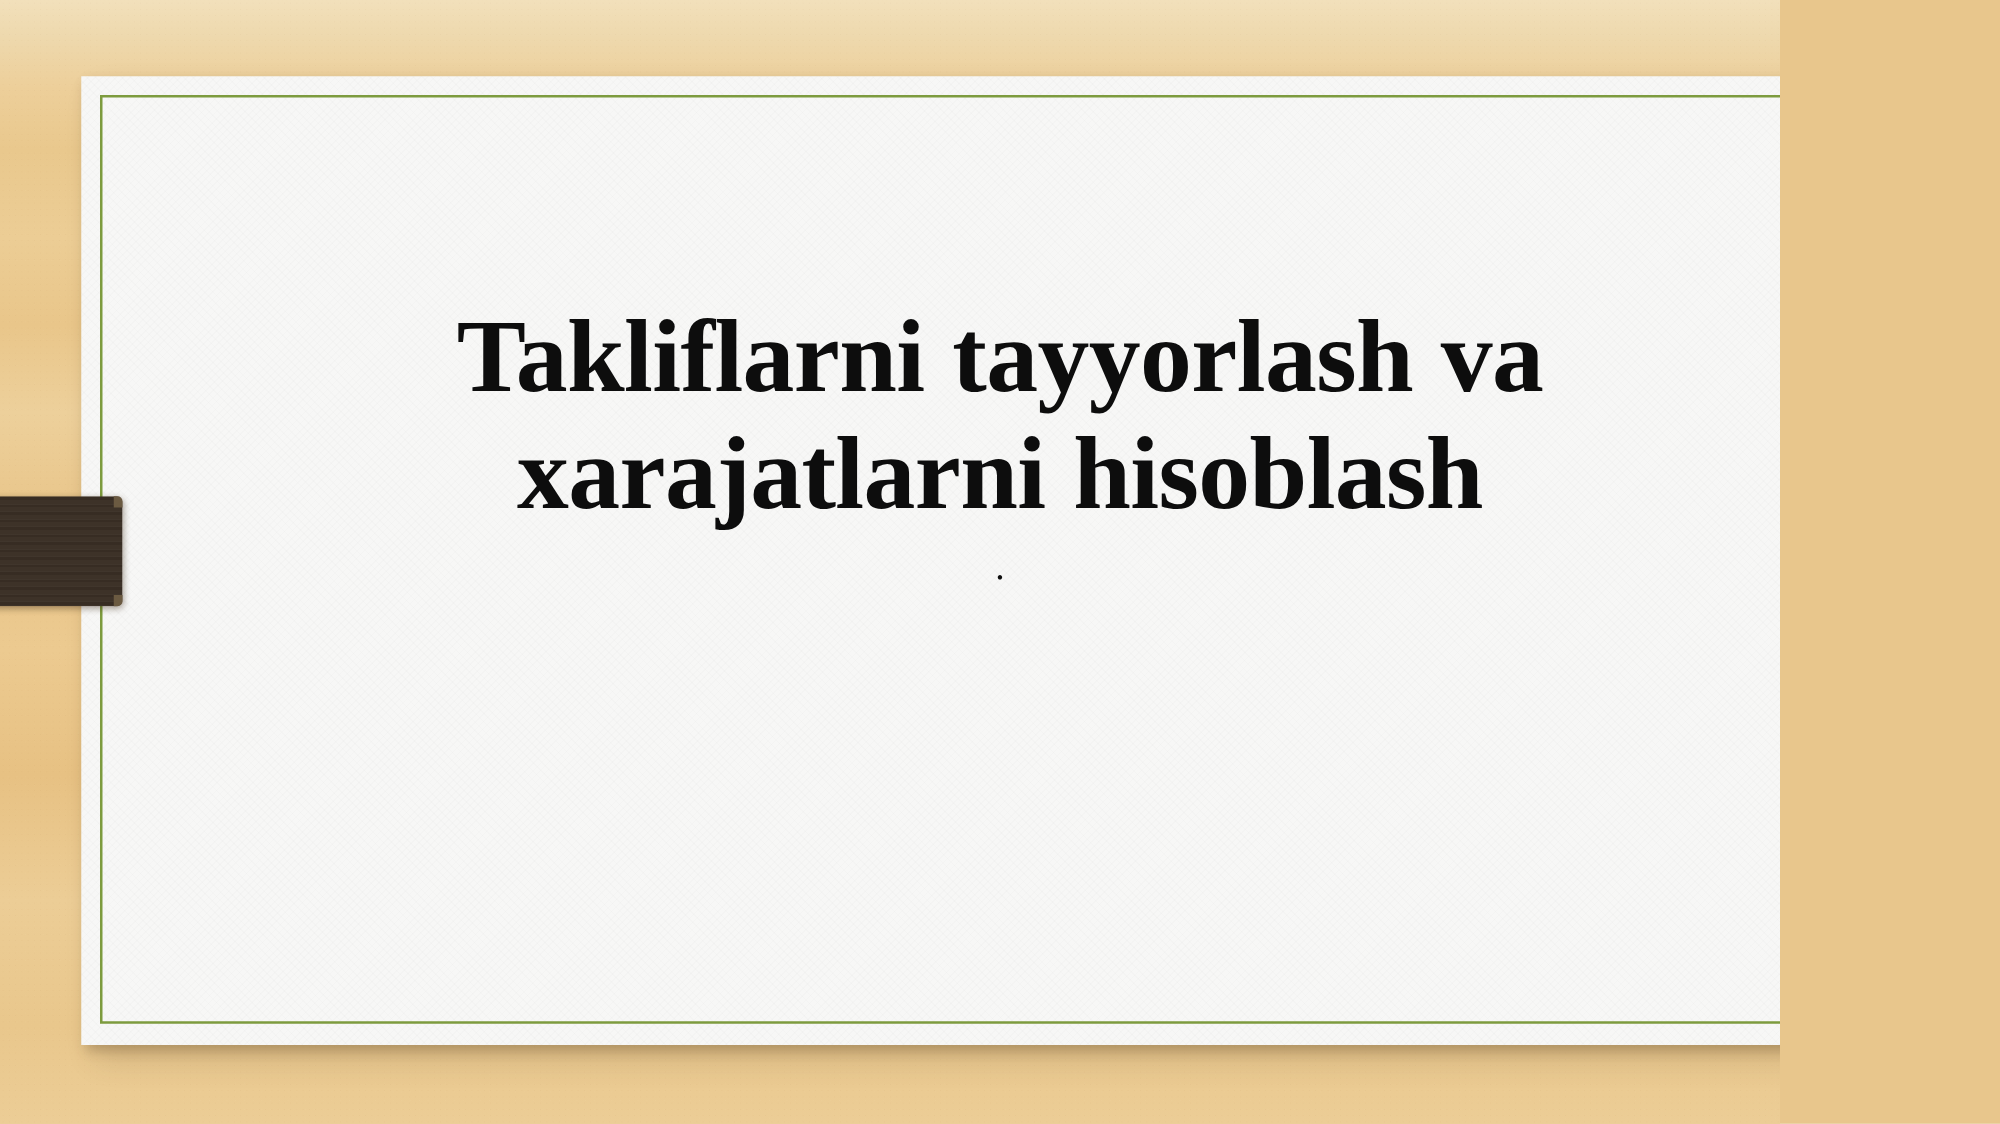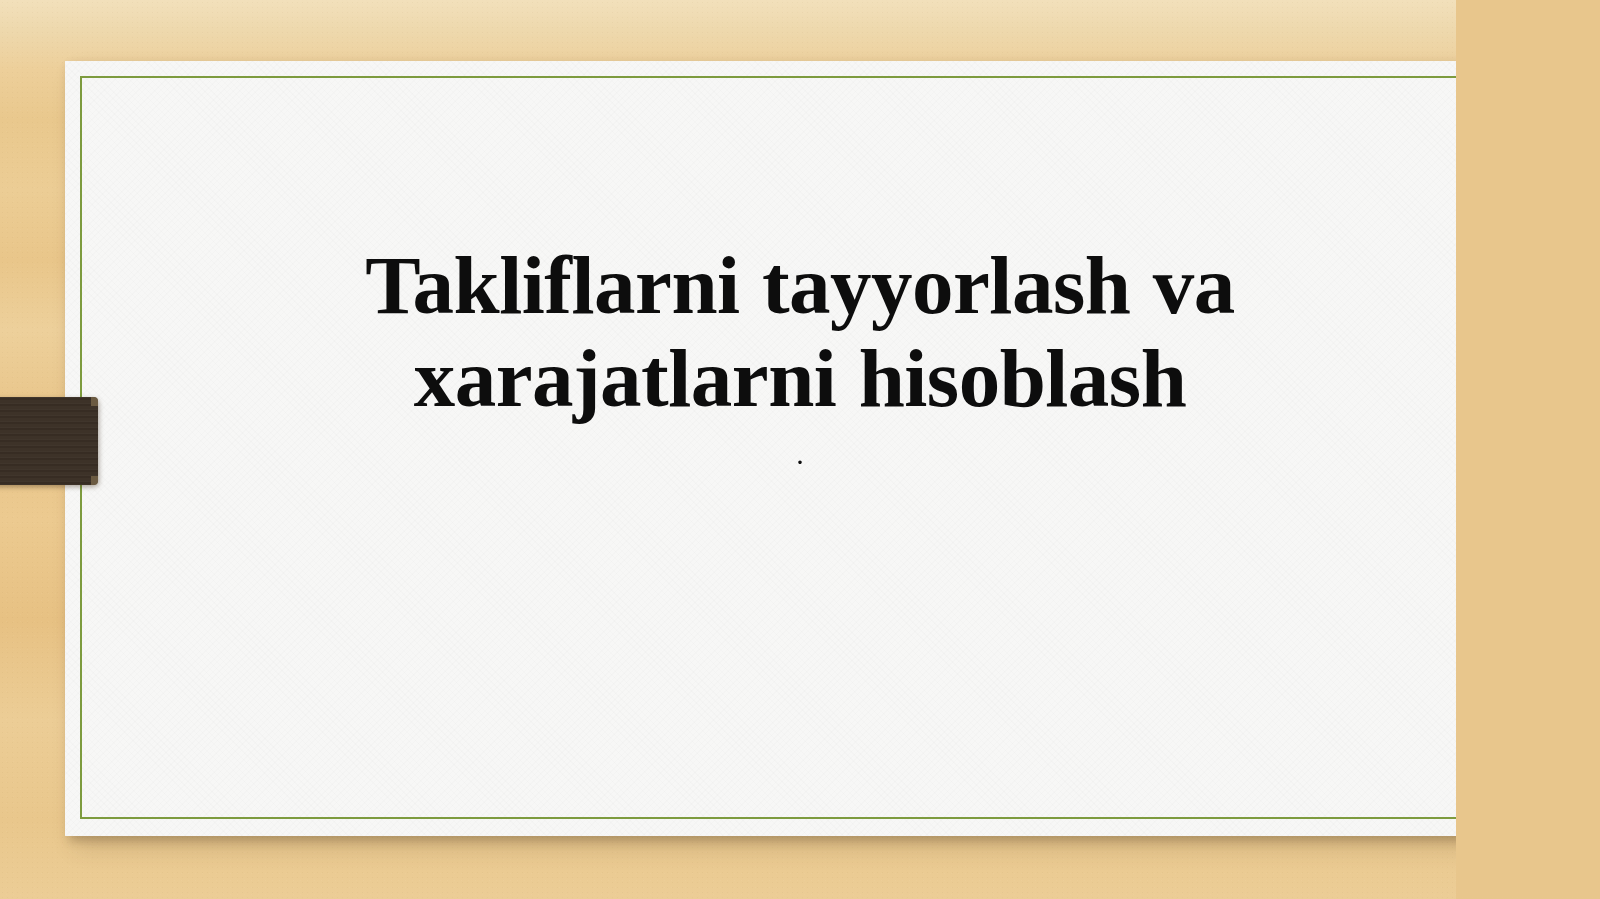--- a/index.html
+++ b/index.html
@@ -47,21 +47,20 @@
         rgba(160,115,60,0.05) 3px,
         rgba(160,115,60,0.05) 4px,
         rgba(255,245,220,0.00) 4px,
         rgba(255,245,220,0.00) 7px),
       
       repeating-linear-gradient(to bottom,
         rgba(150,105,55,0.045) 0px,
         rgba(150,105,55,0.045) 2px,
         rgba(255,240,210,0.00) 2px,
         rgba(255,240,210,0.00) 19px);
-    padding-left: 32px;
   }
 
   
   .stage::after {
     content: "";
     position: absolute;
     inset: 0;
     pointer-events: none;
     background-image:
       radial-gradient(rgba(140,95,45,0.055) 0.6px, transparent 0.7px),

